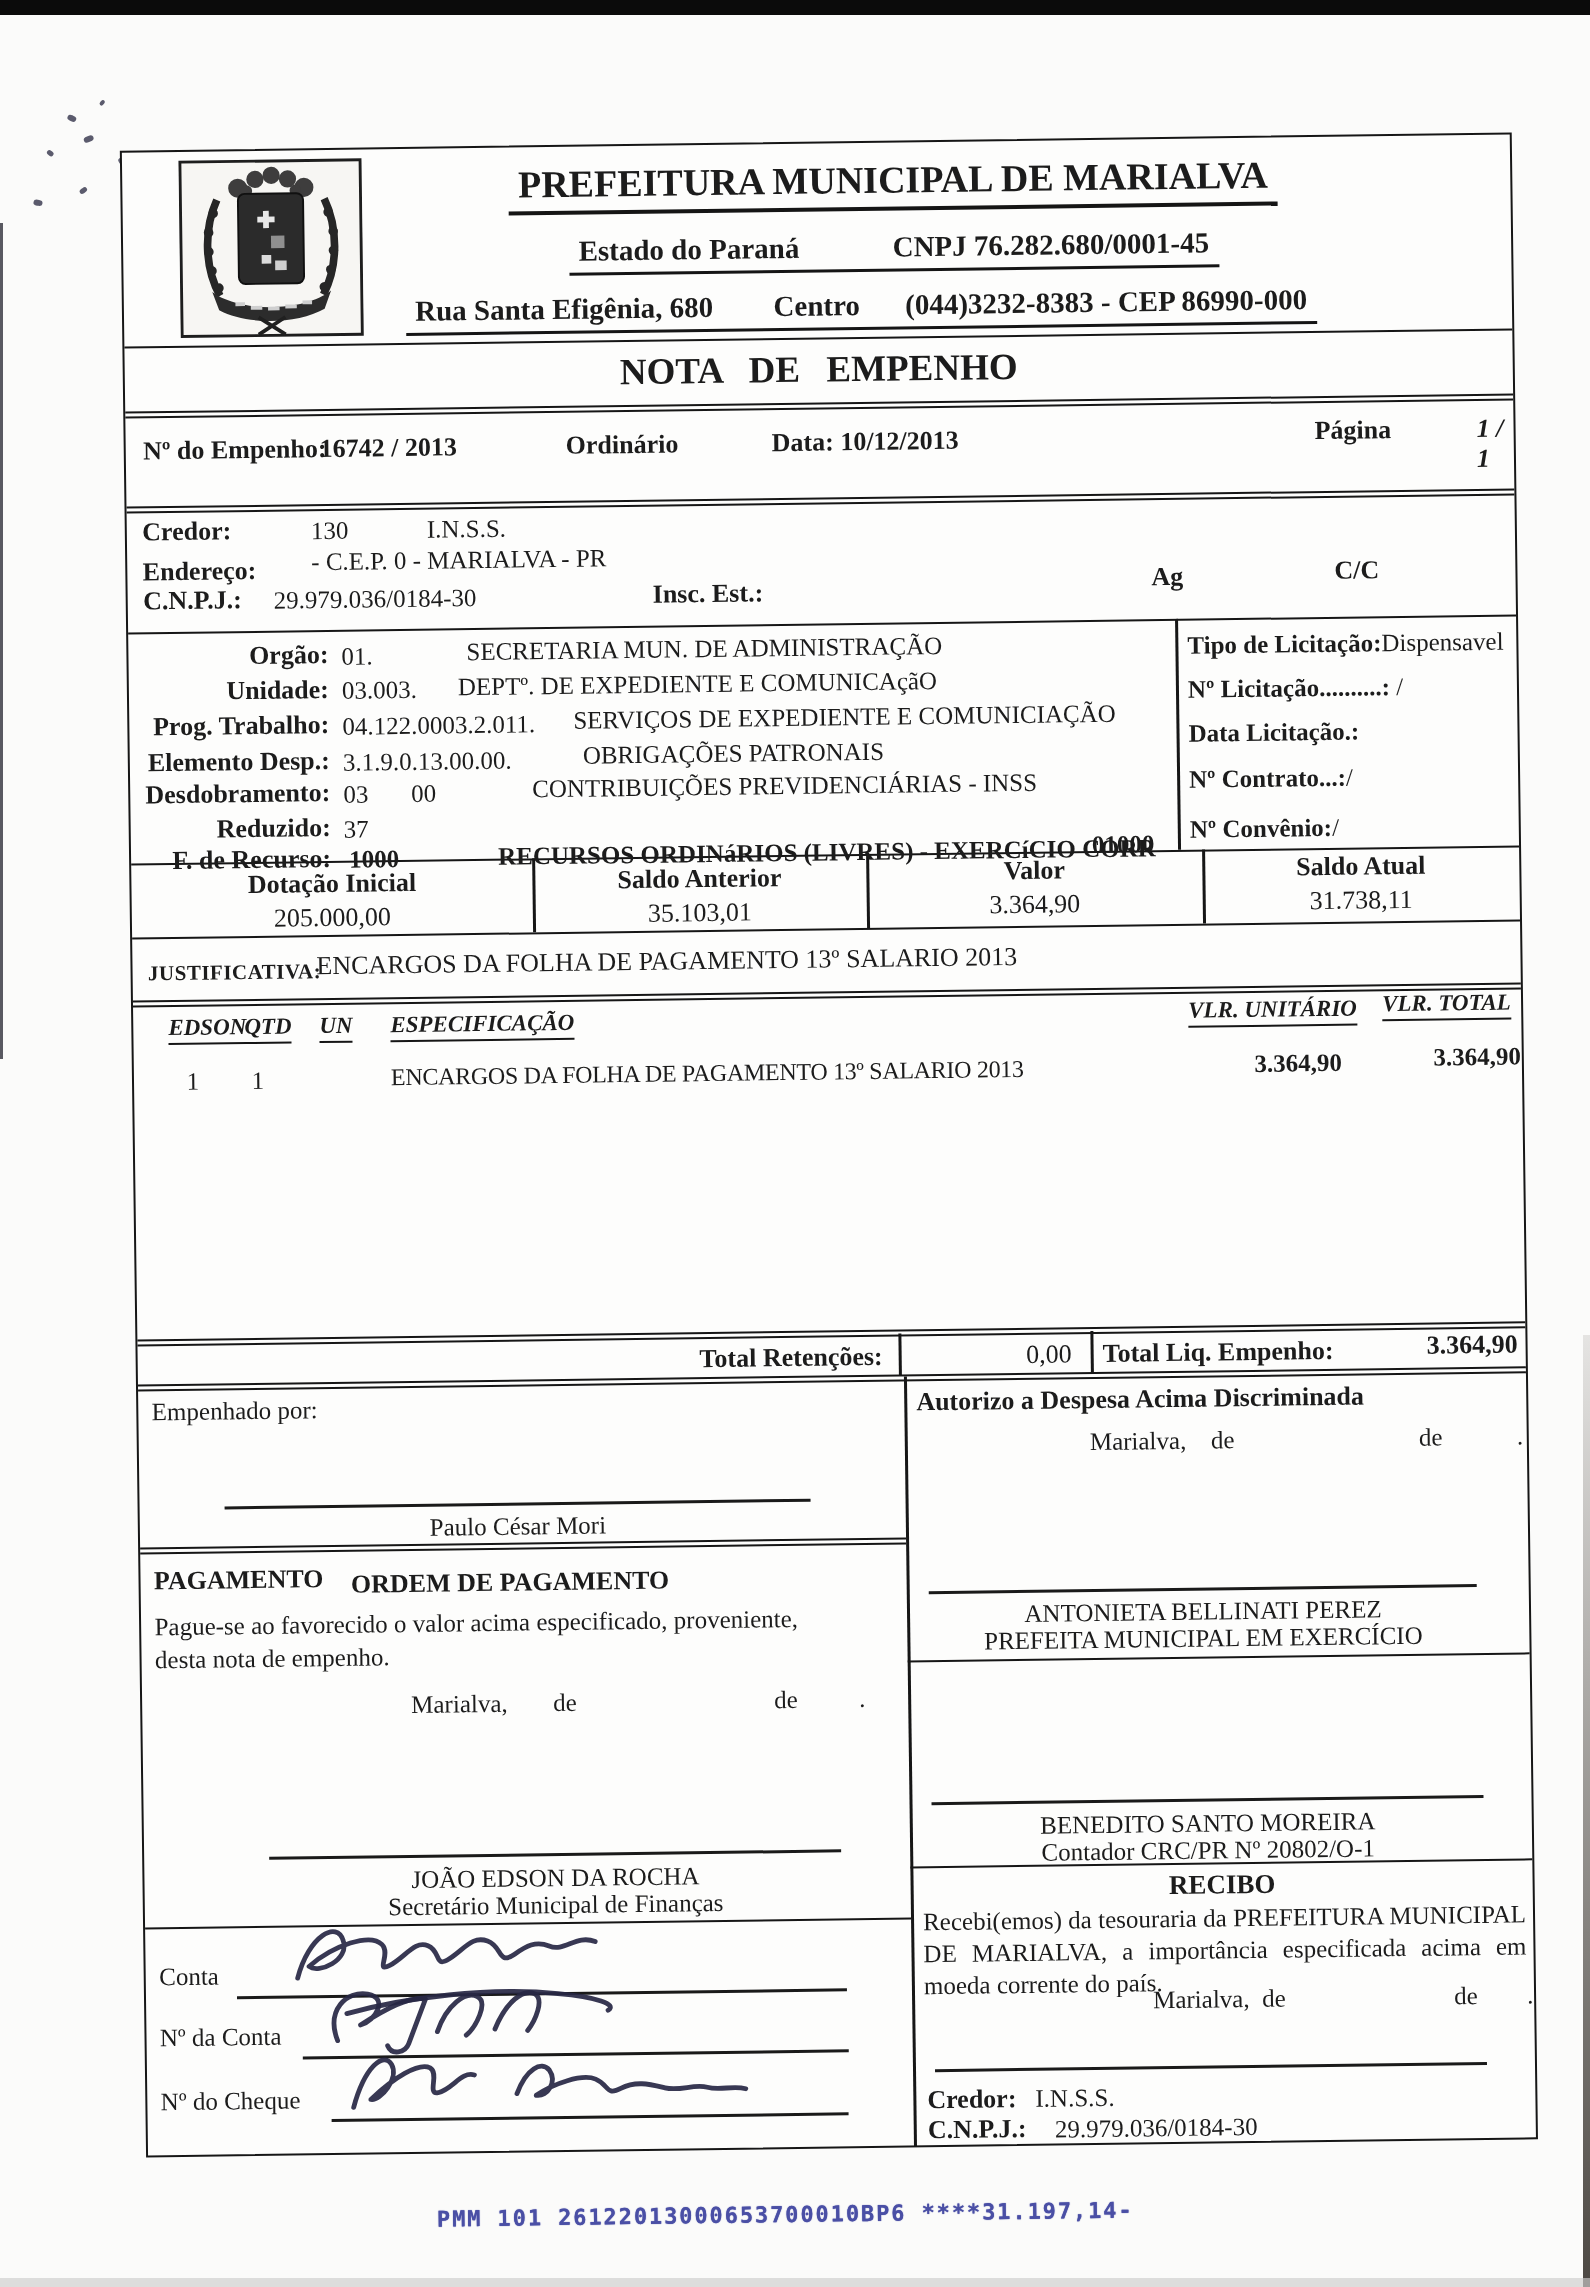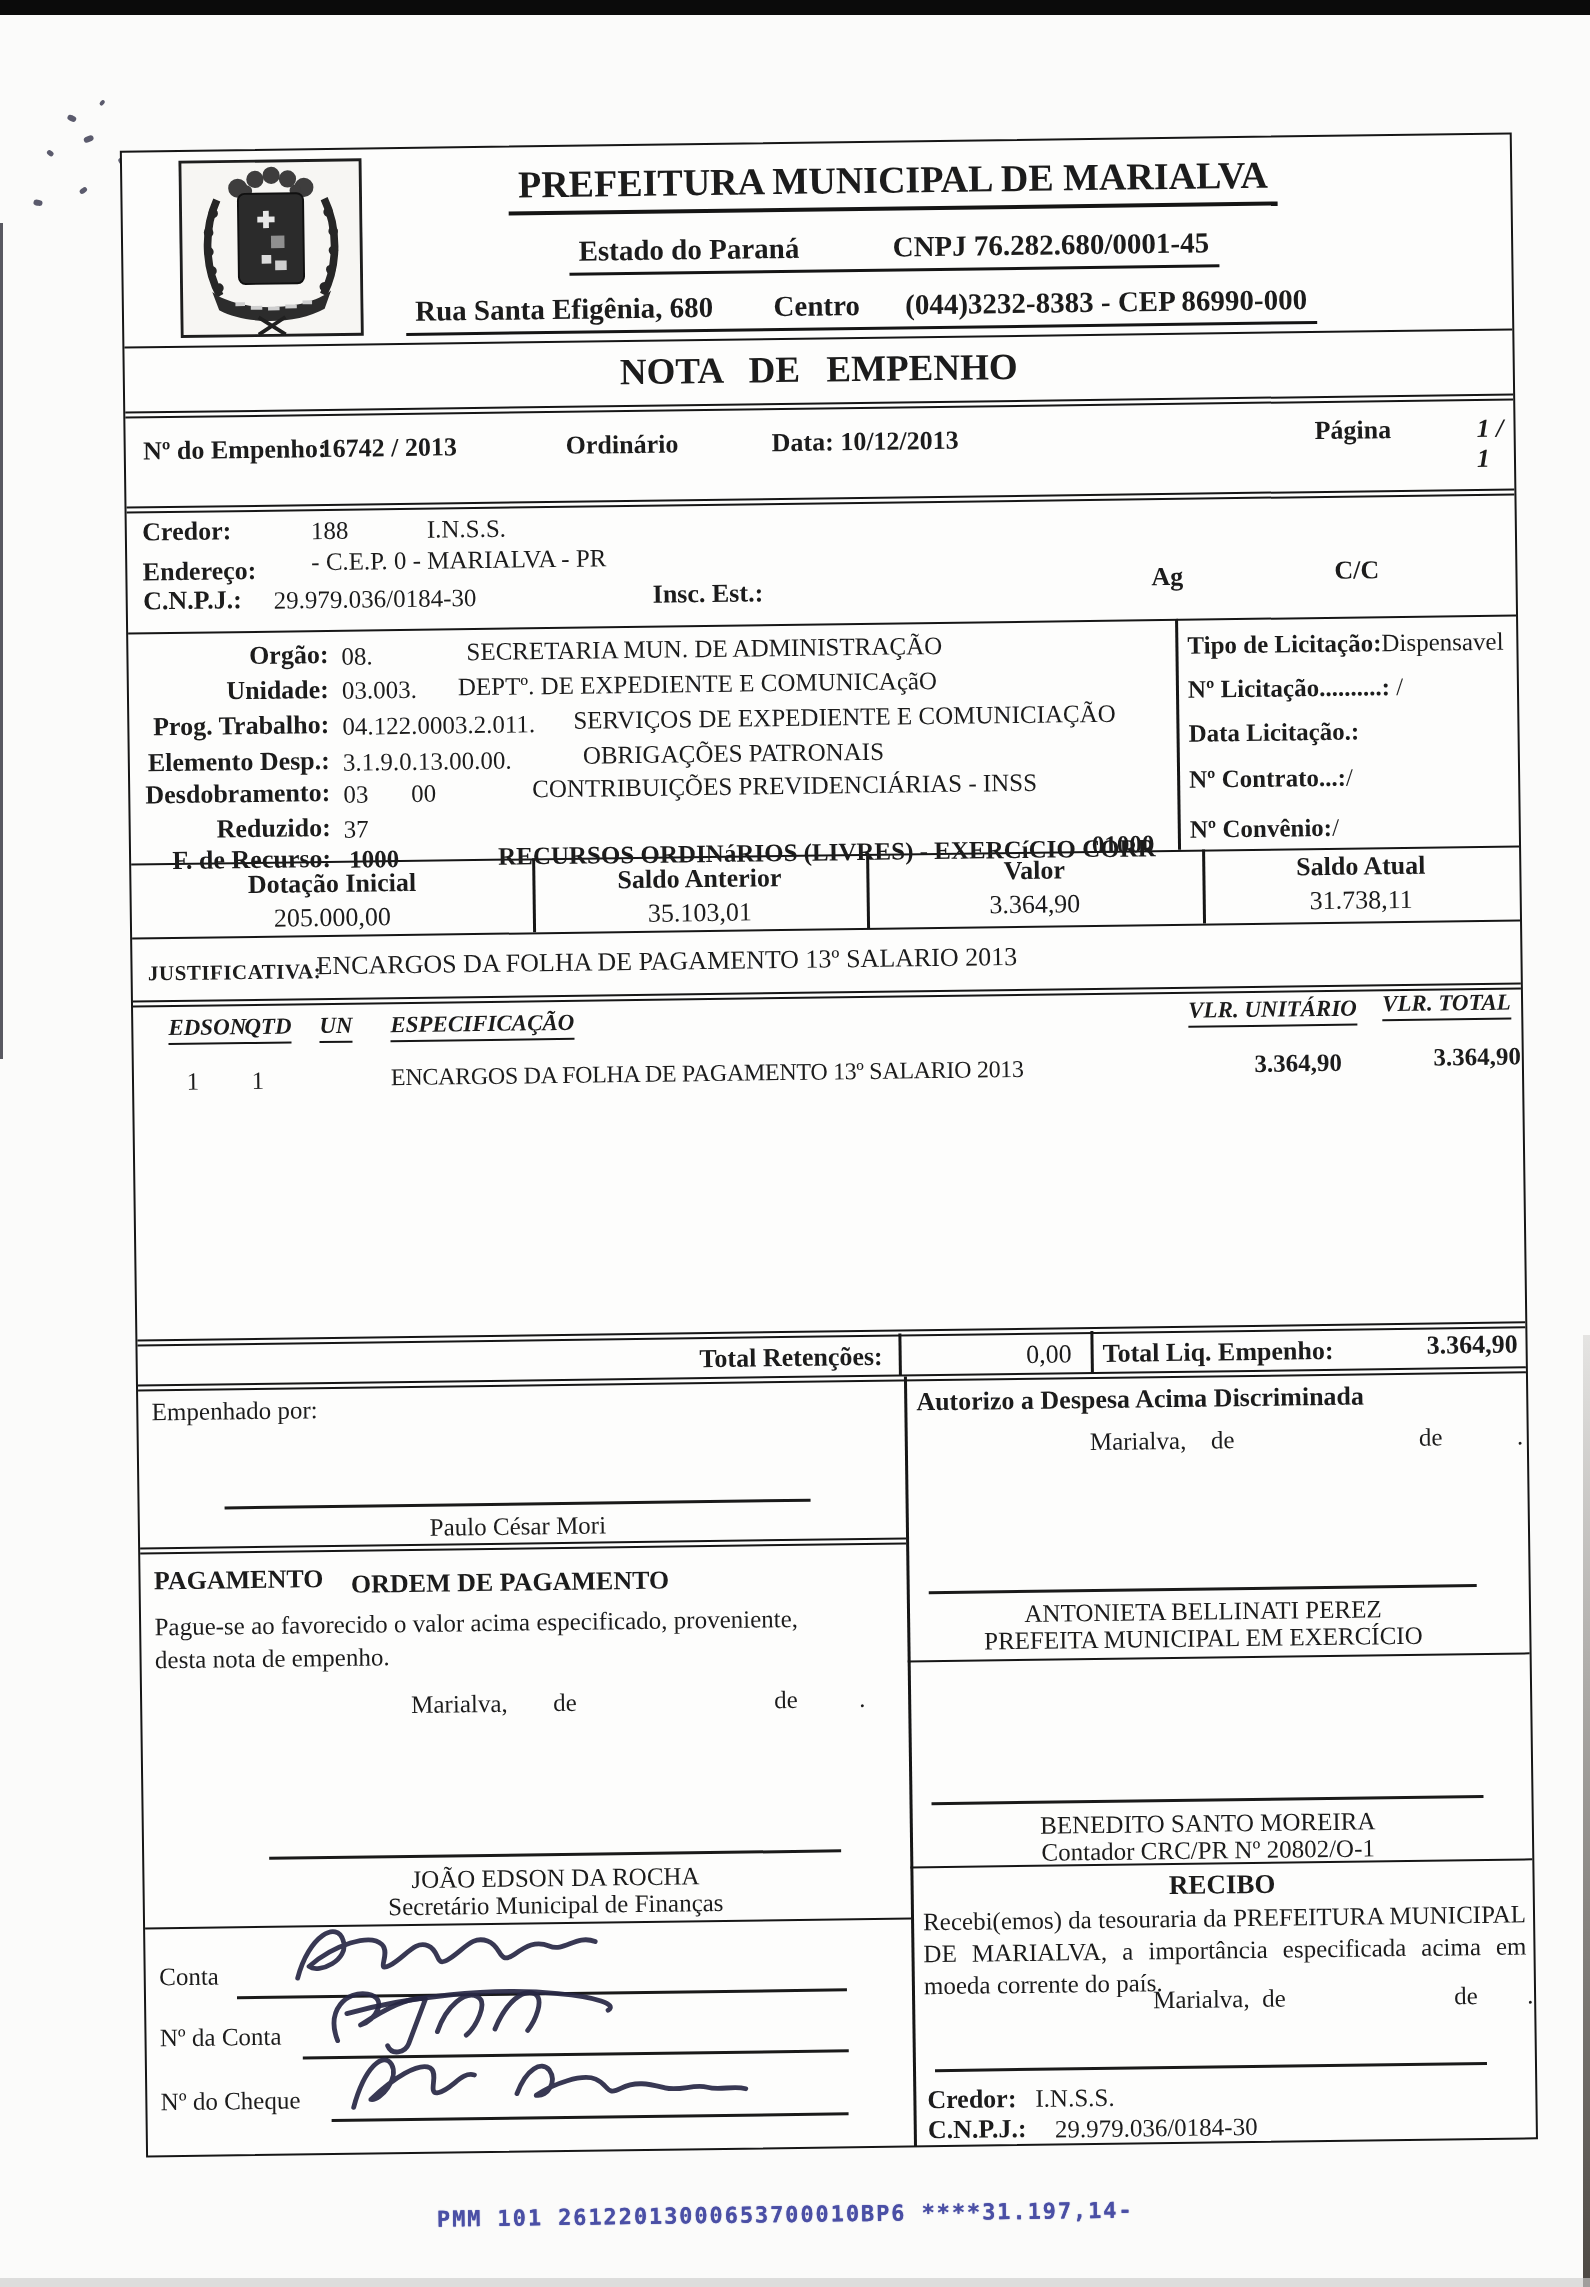--- a/index.html
+++ b/index.html
@@ -152,36 +152,36 @@
       <span class="abs b t27" style="left:17.3px;top:284px;">Nº do Empenho:</span>
       <span class="abs b t27" style="left:194px;top:284px;">16742 / 2013</span>
       <span class="abs b t27" style="left:440px;top:284px;">Ordinário</span>
       <span class="abs b t27" style="left:646px;top:284px;">Data: 10/12/2013</span>
       <span class="abs b t27" style="left:1189px;top:279px;">Página</span>
       <span class="abs b t27" style="left:1351px;top:279px;font-style:italic;">1 / 1</span>
     </div>
 
     <div>
       <span class="abs b t27" style="left:15.4px;top:365px;">Credor:</span>
-      <span class="abs t26" style="left:184px;top:366px;">188</span>
+      <span class="abs t26" style="left:184px;top:366px;">130</span>
       <span class="abs t26" style="left:300px;top:366px;">I.N.S.S.</span>
 
       <span class="abs b t27" style="left:15.4px;top:405px;">Endereço:</span>
       <span class="abs t26" style="left:184px;top:397px;">- C.E.P. 0  -  MARIALVA  -  PR</span>
 
       <span class="abs b t27" style="left:15.4px;top:434px;">C.N.P.J.:</span>
       <span class="abs t26" style="left:146px;top:435px;">29.979.036/0184-30</span>
       <span class="abs b t27" style="left:525px;top:434px;">Insc. Est.:</span>
       <span class="abs b t27" style="left:1024px;top:423px;">Ag</span>
       <span class="abs b t27" style="left:1207px;top:419px;">C/C</span>
     </div>
 
     <div>
       <span class="abs b rt t27" style="left:0;top:490px;width:200px;">Orgão:</span>
-      <span class="abs t26" style="left:213px;top:492px;">08.</span>
+      <span class="abs t26" style="left:213px;top:492px;">01.</span>
       <span class="abs t26" style="left:338px;top:489px;">SECRETARIA MUN. DE ADMINISTRAÇÃO</span>
 
       <span class="abs b rt t27" style="left:0;top:525px;width:200px;">Unidade:</span>
       <span class="abs t26" style="left:213px;top:526px;">03.003.</span>
       <span class="abs t26" style="left:329px;top:524px;">DEPTº. DE EXPEDIENTE E COMUNICAçãO</span>
 
       <span class="abs b rt t27" style="left:0;top:560px;width:200px;">Prog. Trabalho:</span>
       <span class="abs t26" style="left:213px;top:562px;">04.122.0003.2.011.</span>
       <span class="abs t26" style="left:444px;top:559px;">SERVIÇOS DE EXPEDIENTE E COMUNICIAÇÃO</span>
 

